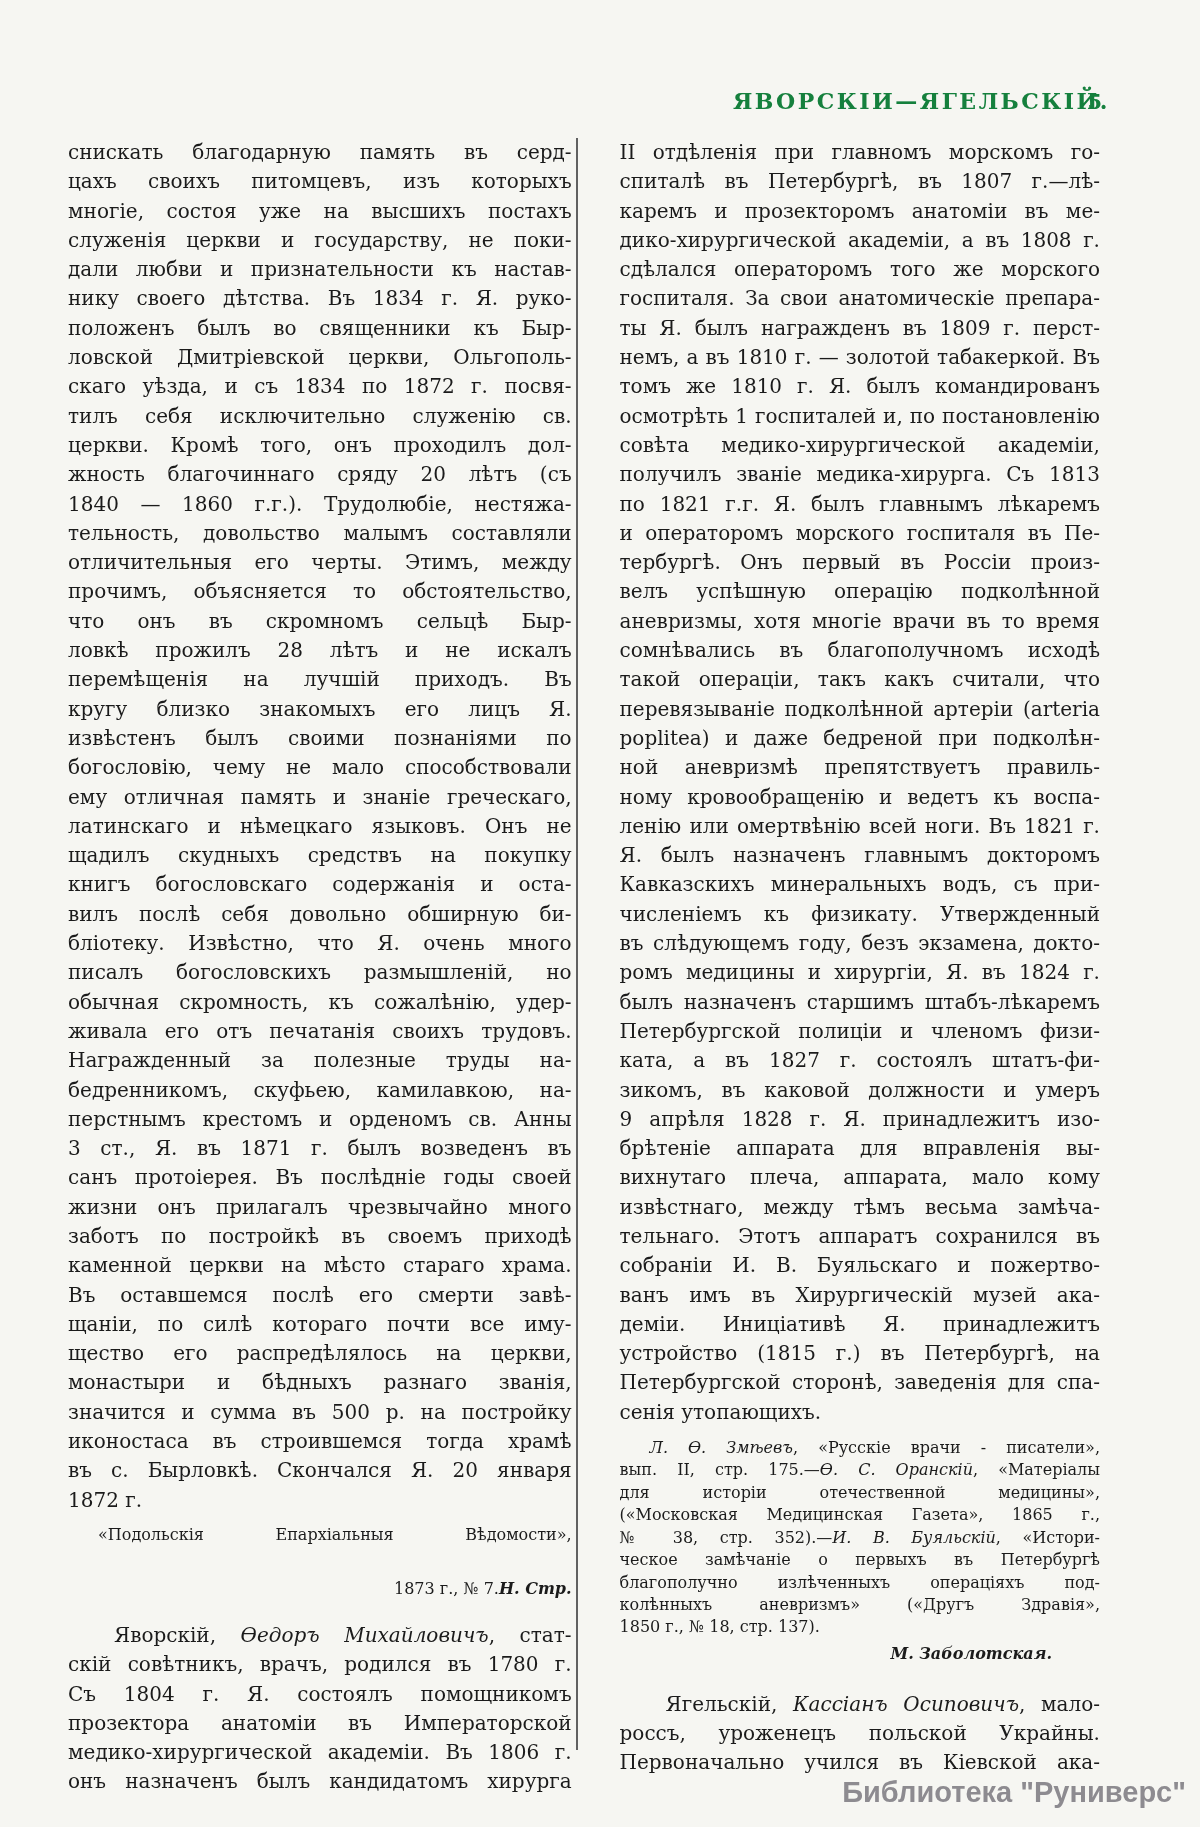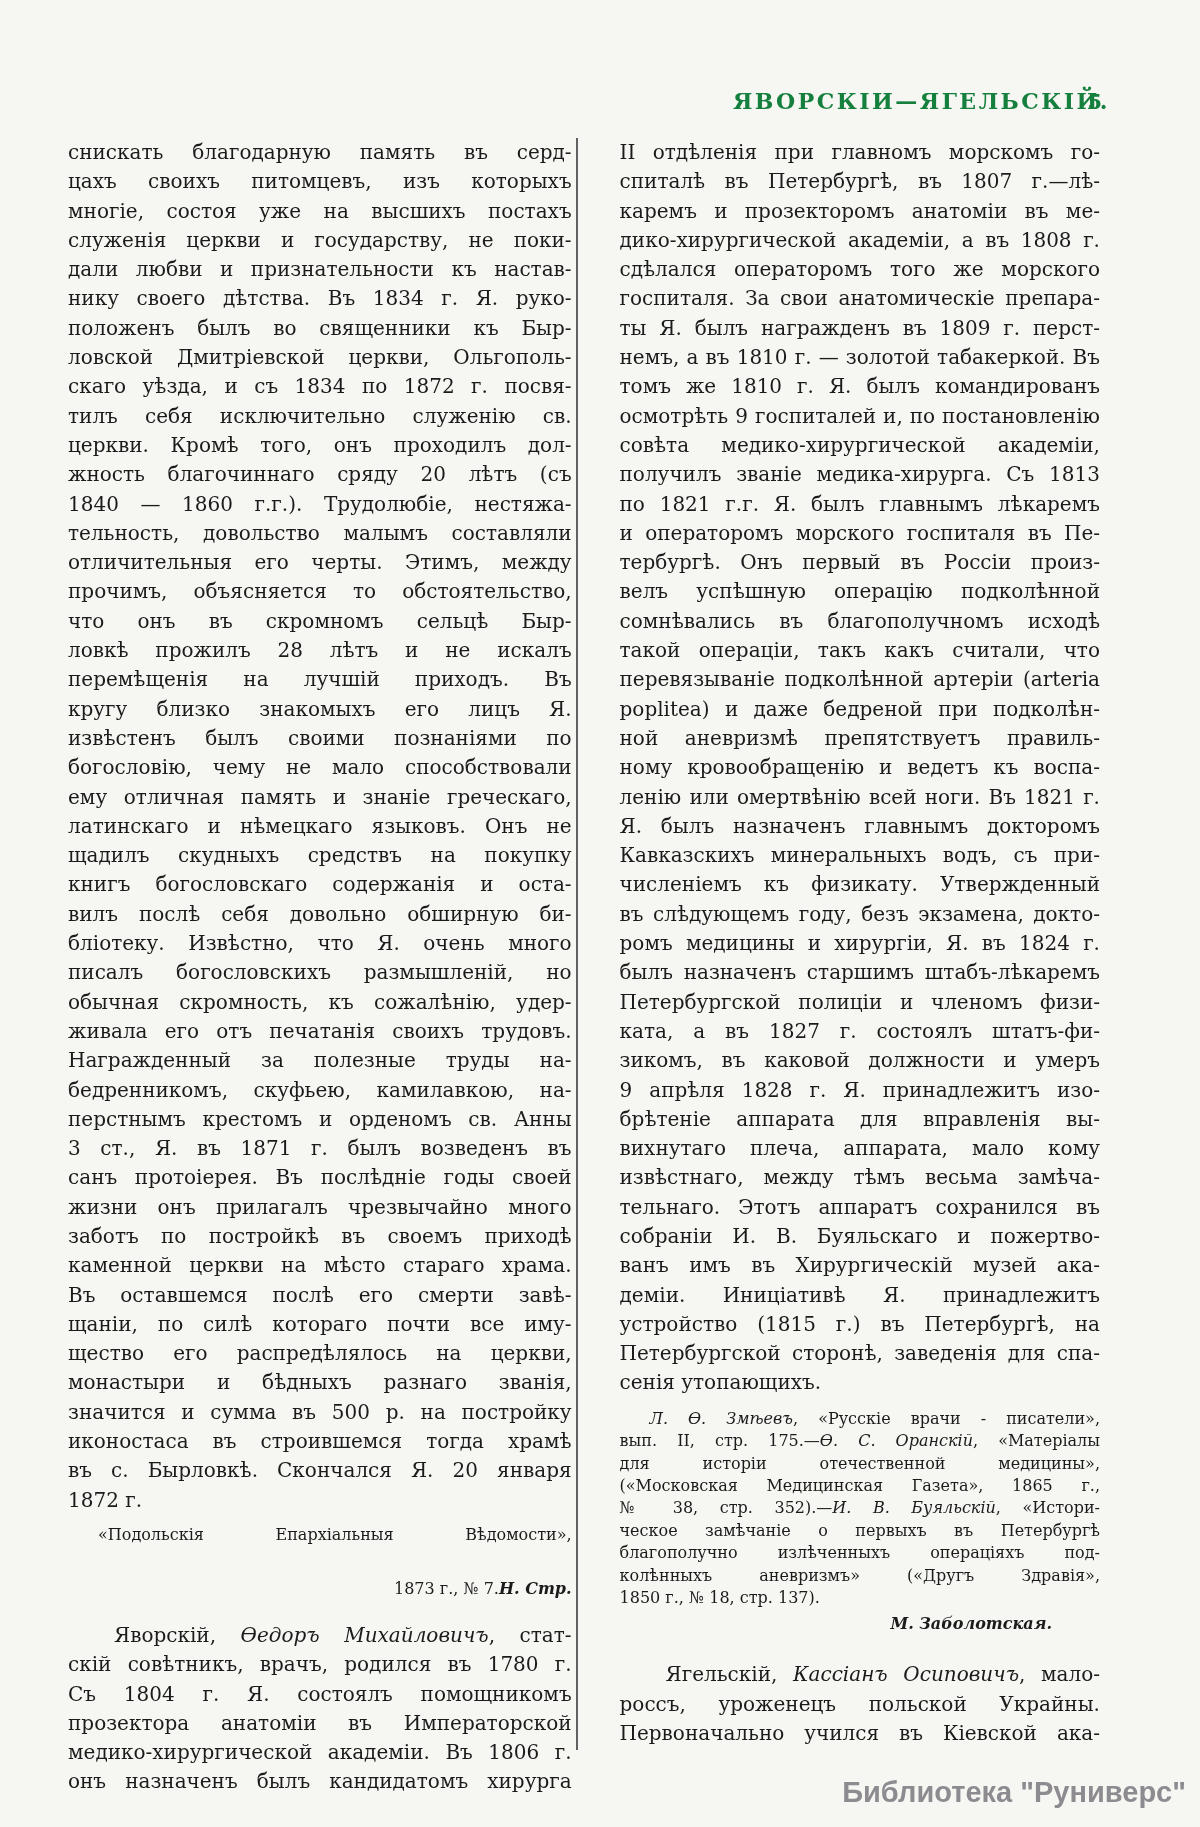--- a/index.html
+++ b/index.html
@@ -170,27 +170,28 @@
       <div class="main-text">
           <div class="tline"><span>II отдѣленія при главномъ морскомъ го-</span></div>
           <div class="tline"><span>спиталѣ въ Петербургѣ, въ 1807 г.—лѣ-</span></div>
           <div class="tline"><span>каремъ и прозекторомъ анатоміи въ ме-</span></div>
           <div class="tline"><span>дико-хирургической академіи, а въ 1808 г.</span></div>
           <div class="tline"><span>сдѣлался операторомъ того же морского</span></div>
           <div class="tline"><span>госпиталя. За свои анатомическіе препара-</span></div>
           <div class="tline"><span>ты Я. былъ награжденъ въ 1809 г. перст-</span></div>
           <div class="tline"><span>немъ, а въ 1810 г. — золотой табакеркой. Въ</span></div>
           <div class="tline"><span>томъ же 1810 г. Я. былъ командированъ</span></div>
-          <div class="tline"><span>осмотрѣть 9 госпиталей и, по постановленію</span></div>
+          <div class="tline"><span>осмотрѣть 1 госпиталей и, по постановленію</span></div>
           <div class="tline"><span>совѣта медико-хирургической академіи,</span></div>
           <div class="tline"><span>получилъ званіе медика-хирурга. Съ 1813</span></div>
           <div class="tline"><span>по 1821 г.г. Я. былъ главнымъ лѣкаремъ</span></div>
           <div class="tline"><span>и операторомъ морского госпиталя въ Пе-</span></div>
           <div class="tline"><span>тербургѣ. Онъ первый въ Россіи произ-</span></div>
           <div class="tline"><span>велъ успѣшную операцію подколѣнной</span></div>
+          <div class="tline"><span>аневризмы, хотя многіе врачи въ то время</span></div>
           <div class="tline"><span>сомнѣвались въ благополучномъ исходѣ</span></div>
           <div class="tline"><span>такой операціи, такъ какъ считали, что</span></div>
           <div class="tline"><span>перевязываніе подколѣнной артеріи (arteria</span></div>
           <div class="tline"><span>poplitea) и даже бедреной при подколѣн-</span></div>
           <div class="tline"><span>ной аневризмѣ препятствуетъ правиль-</span></div>
           <div class="tline"><span>ному кровообращенію и ведетъ къ воспа-</span></div>
           <div class="tline"><span>ленію или омертвѣнію всей ноги. Въ 1821 г.</span></div>
           <div class="tline"><span>Я. былъ назначенъ главнымъ докторомъ</span></div>
           <div class="tline"><span>Кавказскихъ минеральныхъ водъ, съ при-</span></div>
           <div class="tline"><span>численіемъ къ физикату. Утвержденный</span></div>

